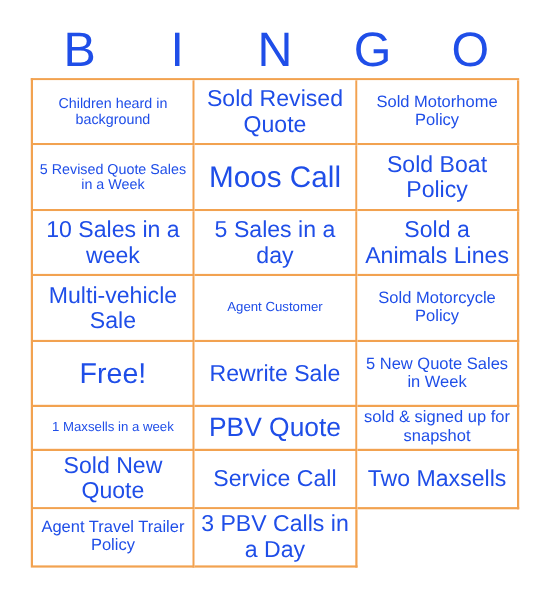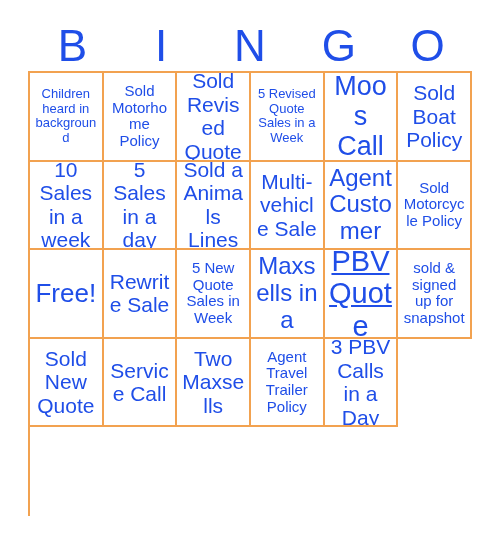--- a/index.html
+++ b/index.html
@@ -45,21 +45,21 @@
   }
 
   
   .grid {
     position: absolute;
     left: 28px;
     top: 71px;
     width: 444px;
     height: 445px;
     display: grid;
-    grid-template-columns: repeat(6, 1fr);
+    grid-template-columns: repeat(3, 1fr);
     grid-template-rows: repeat(5, 1fr);
     border-top: 2px solid #f2a250;
     border-left: 2px solid #f2a250;
     box-sizing: border-box;
   }
   .cell {
     border-right: 2px solid #f2a250;
     border-bottom: 2px solid #f2a250;
     box-sizing: border-box;
     display: flex;
@@ -73,23 +73,23 @@
   }
   .cell .cell-text {
     display: block;
     width: 100%;
     line-height: 1.12;
     word-wrap: break-word;
   }
 
   
   .size-xxl .cell-text { font-size: 27px; }
-  .size-xl  .cell-text { font-size: 29px; text-decoration: underline; }
+  .size-xl  .cell-text { font-size: 24px; }
   .size-lg  .cell-text { font-size: 21px; }
-  .size-md  .cell-text { font-size: 24px; }
+  .size-md  .cell-text { font-size: 12px; }
   .size-sm  .cell-text { font-size: 15px; }
   .size-xs  .cell-text { font-size: 13px; }
 
   .free-cell .cell-text { font-size: 26px; }
 </style>
 </head>
 <body>
 
 <div id="bingo-card">
 
@@ -99,25 +99,25 @@
     <div class="header-letter">N</div>
     <div class="header-letter">G</div>
     <div class="header-letter">O</div>
   </div>
 
   <div class="grid">
 
     <div class="cell size-xs">
         <span class="cell-text">Children heard in background</span>
       </div>
+    <div class="cell size-lg">
+        <span class="cell-text">Sold Revised Quote</span>
+      </div>
     <div class="cell size-sm">
         <span class="cell-text">Sold Motorhome Policy</span>
-      </div>
-    <div class="cell size-lg">
-        <span class="cell-text">Sold Revised Quote</span>
       </div>
     <div class="cell size-xs">
         <span class="cell-text">5 Revised Quote Sales in a Week</span>
       </div>
     <div class="cell size-xxl">
         <span class="cell-text">Moos Call</span>
       </div>
 
     <div class="cell size-lg">
         <span class="cell-text">Sold Boat Policy</span>

